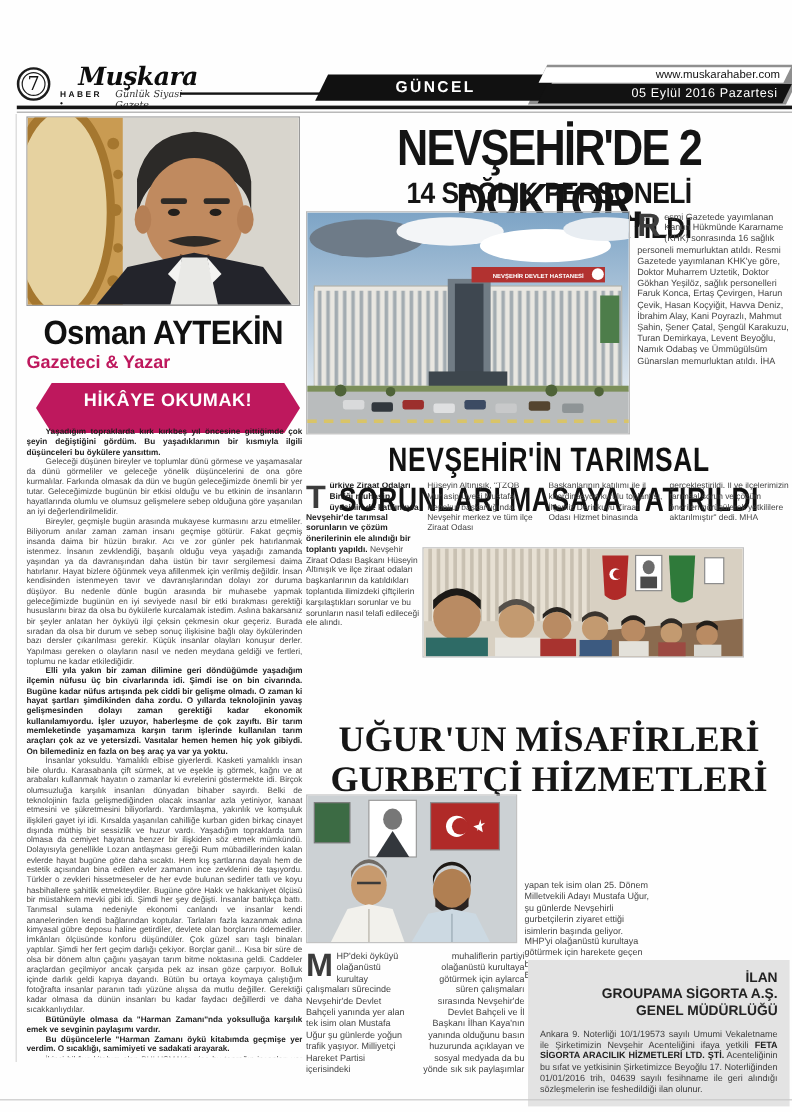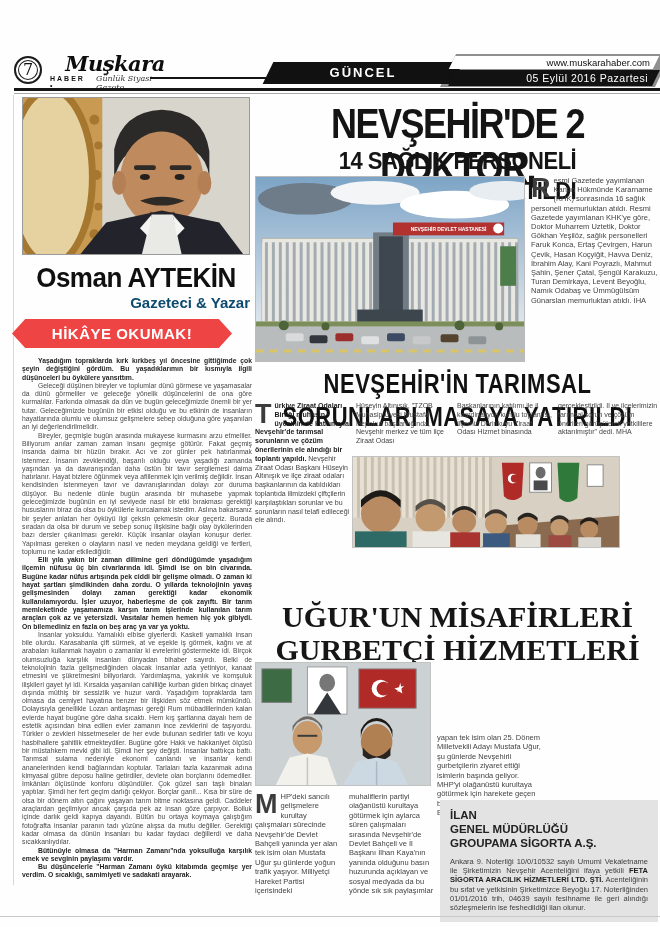--- a/index.html
+++ b/index.html
@@ -27,23 +27,23 @@
   .webrow span { font-size:9.5px; color:#101010; text-align:right; line-height:13px; padding-right:6px; }
   .datebar { position:absolute; left:452px; top:70px; width:204px; height:16px; background:#121212; }
   .datebar span { color:#fff; font-size:10.5px; text-align:right; line-height:16px; padding-right:8px; letter-spacing:0.5px; }
   .hdr-rule { position:absolute; left:14px; top:88px; width:646px; height:3px; background:#161616; }
   .hdr-rule2 { position:absolute; left:14px; top:93px; width:646px; height:1px; background:#a9a9a9; }
 
   
   .author-photo { position:absolute; left:22px; top:97px; width:228px; height:158px; border:1px solid #9a9a9a; }
   .author-name { position:absolute; left:22px; top:261px; width:228px; text-align:center;
     font-size:26px; font-weight:bold; letter-spacing:-0.5px; color:#101010; transform:scaleY(1.08); transform-origin:top; }
-  .author-title { position:absolute; left:22px; top:294px; width:228px; text-align:right;
-    font-size:15px; font-weight:bold; color:#0c4a6e; }
-  .ribbon { position:absolute; left:12px; top:319px; width:220px; height:29px; background:#ef4444;
+  .author-title { position:absolute; left:22px; top:294px; width:228px; text-align:left;
+    font-size:15px; font-weight:bold; color:#be185d; }
+  .ribbon { position:absolute; left:30px; top:319px; width:220px; height:42px; background:#be185d;
     clip-path:polygon(0 50%, 6% 0, 94% 0, 100% 50%, 94% 100%, 6% 100%); }
   .ribbon span { display:block; color:#fff; font-weight:bold; font-size:15px; letter-spacing:0.5px;
     text-align:center; line-height:29px; }
   .author-text { position:absolute; left:22px; top:357px; width:230px; height:524px; overflow:hidden; }
   .author-text p { font-size:6.8px; line-height:8.3px; text-align:justify; text-indent:16px; color:#4a4a4a; }
   .author-text p.bold { font-weight:bold; color:#1f1f1f; }
 
   
   .h1a { position:absolute; left:255px; top:101px; width:405px; text-align:center; font-size:36px;
     font-weight:bold; letter-spacing:-1.5px; color:#141414; line-height:38px; transform:scaleY(1.18); transform-origin:top; }
@@ -66,25 +66,25 @@
   .meeting-box { position:absolute; left:352px; top:456px; width:268px; height:92px; border:1px solid #c2c2c2; }
 
   
   .h3 { position:absolute; left:255px; top:600px; width:405px; text-align:center;
     font-family:"Liberation Serif", serif; font-weight:bold; font-size:30px; line-height:33px; color:#161616; }
   .men-box { position:absolute; left:255px; top:662px; width:176px; height:124px; border:1px solid #c2c2c2; }
   .a3col { position:absolute; font-size:7.5px; line-height:9.4px; color:#444; overflow:hidden; }
   .a3c3 { left:437px; top:685px; width:106px; height:128px;margin-top:48px; }
   .a3c4 { left:551px; top:666px; width:107px; height:128px; }
   .a3c1 { left:255px; top:792px; width:88px; height:128px; }
-  .a3c2 { left:349px; top:792px; width:88px; height:128px; }
+  .a3c2 { left:349px; top:792px; width:88px; height:128px;text-align:right; }
 
   
   .ilan { position:absolute; left:440px; top:800px; width:218px; background:#e3e3e3; padding:8px 10px 10px 10px; }
-  .ilan-h { text-align:left; font-weight:bold; font-size:11.5px; line-height:14px; color:#222; }
+  .ilan-h { text-align:right; font-weight:bold; font-size:11.5px; line-height:14px; color:#222; }
   .ilan-body { margin-top:7px; font-size:7.5px; line-height:9.2px; text-align:justify; color:#3d3d3d; }
   .ilan-body b { color:#1d1d1d; }
 
   .bottom-rule { position:absolute; left:0; top:916px; width:660px; height:1px; background:#c9c9c9; }
   .left-edge { position:absolute; left:13px; top:95px; width:1px; height:790px; background:#d8d8d8; }
 
   svg { display:block; width:100%; height:100%; }
 </style>
 </head>
 <body>
@@ -294,25 +294,25 @@
       <path d="M106,76 Q108,60 122,59 Q136,60 138,76 L138,68 Q132,56 122,56 Q112,56 106,68 Z" fill="#1f1a16"></path>
       <path d="M108,86 Q122,104 136,86 L136,94 Q122,106 108,94 Z" fill="#2a2320"></path>
       <path d="M88,124 L102,100 L122,96 L142,100 L154,124 Z" fill="#ccd9e2"></path>
       <line x1="122" y1="100" x2="122" y2="124" stroke="#a9b8c2" stroke-width="1.5"></line>
     </svg>
   </div>
 
   <div class="a3col a3c3">yapan tek isim olan 25. Dönem Milletvekili Adayı Mustafa Uğur, şu günlerde Nevşehirli gurbetçilerin ziyaret ettiği isimlerin başında geliyor. MHP'yi olağanüstü kurultaya götürmek için harekete geçen birçok partilinin aksine Devlet Bahçeli'nin</div>
 
   <div class="a3col a3c1">
-    <span class="dropcap">M</span><span>HP'deki sancılı gelişmelere kurultay çalışmaları sürecinde Nevşehir'de Devlet Bahçeli yanında yer alan tek isim olan Mustafa Uğur şu günlerde yoğun trafik yaşıyor. Milliyetçi Hareket Partisi içerisindeki</span>
+    <span class="dropcap">M</span><span>HP'deki öyküyü olağanüstü kurultay çalışmaları sürecinde Nevşehir'de Devlet Bahçeli yanında yer alan tek isim olan Mustafa Uğur şu günlerde yoğun trafik yaşıyor. Milliyetçi Hareket Partisi içerisindeki</span>
   </div>
   <div class="a3col a3c2">muhaliflerin partiyi olağanüstü kurultaya götürmek için aylarca süren çalışmaları sırasında Nevşehir'de Devlet Bahçeli ve İl Başkanı İlhan Kaya'nın yanında olduğunu basın huzurunda açıklayan ve sosyal medyada da bu yönde sık sık paylaşımlar</div>
 
   <div class="ilan">
     <div class="ilan-h">İLAN</div>
+    <div class="ilan-h">GROUPAMA SİGORTA A.Ş.</div>
     <div class="ilan-h">GENEL MÜDÜRLÜĞÜ</div>
-    <div class="ilan-h">GROUPAMA SİGORTA A.Ş.</div>
-    <div class="ilan-body"><span>Ankara 9. Noterliği 10/0/10532 sayılı Umumi Vekaletname ile Şirketimizin Nevşehir Acenteliğini ifaya yetkili </span><b>FETA SİGORTA ARACILIK HİZMETLERİ LTD. ŞTİ.</b><span> Acenteliğinin bu sıfat ve yetkisinin Şirketimizce Beyoğlu 17. Noterliğinden 01/01/2016 trih, 04639 sayılı fesihname ile geri alındığı sözleşmelerin ise feshedildiği ilan olunur.</span></div>
+    <div class="ilan-body"><span>Ankara 9. Noterliği 10/1/19573 sayılı Umumi Vekaletname ile Şirketimizin Nevşehir Acenteliğini ifaya yetkili </span><b>FETA SİGORTA ARACILIK HİZMETLERİ LTD. ŞTİ.</b><span> Acenteliğinin bu sıfat ve yetkisinin Şirketimizce Beyoğlu 17. Noterliğinden 01/01/2016 trih, 04639 sayılı fesihname ile geri alındığı sözleşmelerin ise feshedildiği ilan olunur.</span></div>
   </div>
 
   <div class="bottom-rule"></div>
 </div>
 
 </body></html>

